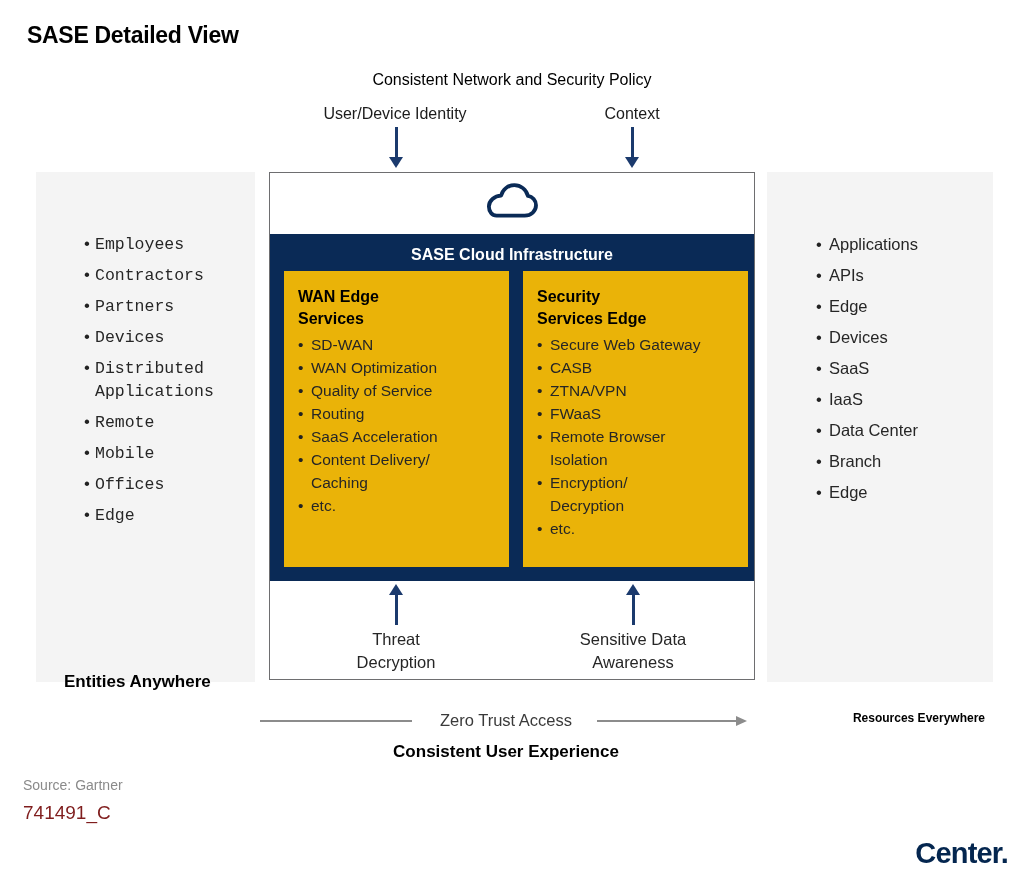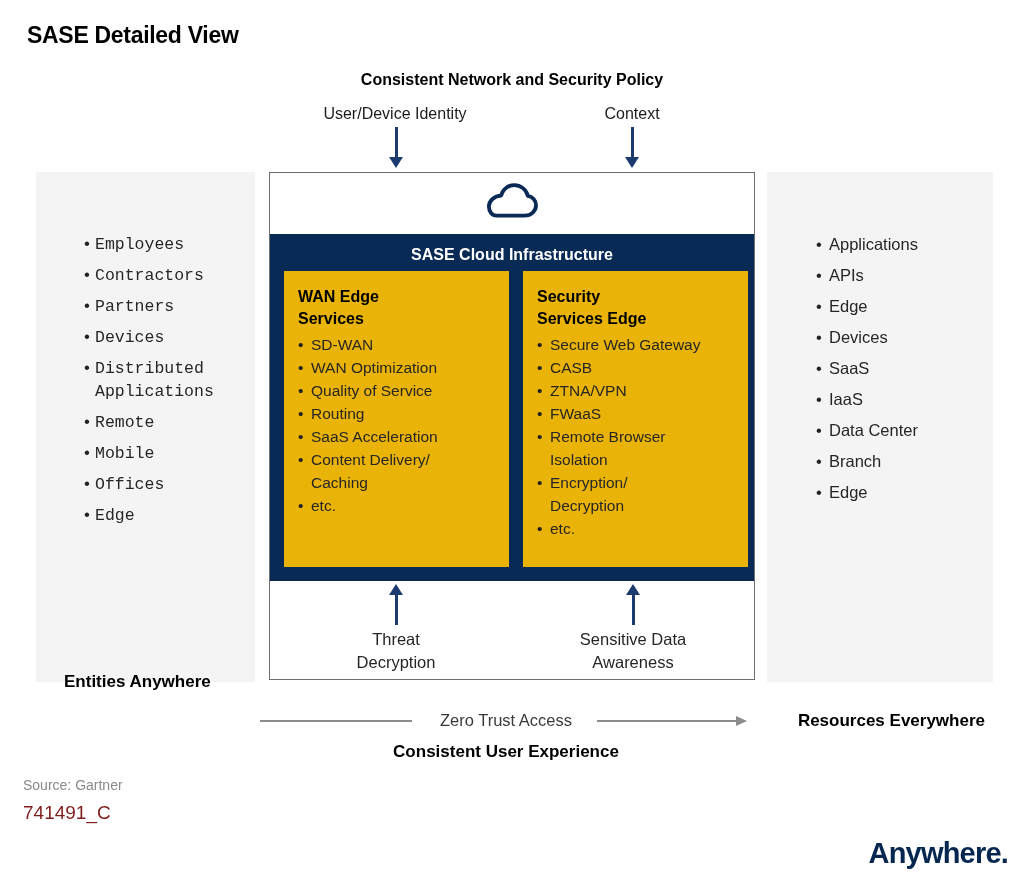--- a/index.html
+++ b/index.html
@@ -9,21 +9,21 @@
     --line-gray:#8c8c8c;
     --ink:#1c1c1c;
     --list-ink:#262626;
   }
   *{margin:0;padding:0;box-sizing:border-box;}
   body{background:#ffffff;font-family:"Liberation Sans","DejaVu Sans",sans-serif;}
   .canvas{position:relative;width:1024px;height:878px;background:#ffffff;overflow:hidden;}
 
   .page-title{position:absolute;left:27px;top:22px;font-size:23px;font-weight:800;letter-spacing:-0.3px;color:#000000;}
 
-  .policy-label{position:absolute;left:269px;top:71px;width:486px;text-align:center;font-size:16px;font-weight:700;color:#000;}
+  .policy-label{position:absolute;left:269px;top:71px;width:486px;text-align:center;font-size:16px;font-weight:400;color:#000;}
   .id-label,.ctx-label{position:absolute;top:105px;transform:translateX(-50%);font-size:16px;color:var(--ink);white-space:nowrap;}
   .id-label{left:395px;}
   .ctx-label{left:632px;}
 
   
   .varrow{position:absolute;width:14px;height:41px;}
   .varrow .shaft{position:absolute;left:5.5px;width:3px;background:var(--arrow-navy);}
   .varrow .head{position:absolute;left:0;width:0;height:0;border-left:7px solid transparent;border-right:7px solid transparent;}
   .varrow.down .shaft{top:0;height:31px;}
   .varrow.down .head{top:30px;border-top:11px solid var(--arrow-navy);}
@@ -50,21 +50,21 @@
   .svc-box.sse{left:253px;}
   .svc-title{font-size:16px;font-weight:700;line-height:21.5px;color:#000;white-space:pre-line;margin-bottom:4px;}
   .svc-box ul{list-style:none;}
   .svc-box li{position:relative;padding-left:13px;font-size:15.5px;line-height:23px;color:var(--list-ink);white-space:pre-line;}
   .svc-box li::before{content:"\2022";position:absolute;left:0;top:0;color:#222;}
 
   .bottom-input-label{position:absolute;transform:translateX(-50%);width:180px;text-align:center;font-size:16.5px;line-height:23px;color:var(--list-ink);white-space:pre-line;}
 
   
   .entities-label{position:absolute;left:64px;top:672px;font-size:17px;font-weight:800;color:#000;white-space:nowrap;}
-  .resources-label{position:absolute;right:39px;top:711px;font-size:17px;font-weight:800;color:#000;white-space:nowrap;}
+  .resources-label{position:absolute;right:39px;top:711px;font-size:12px;font-weight:800;color:#000;white-space:nowrap;}
   .zta-label{position:absolute;left:506px;top:711px;transform:translateX(-50%);font-size:16.5px;color:#3a3a3a;white-space:nowrap;}
   .hline{position:absolute;top:720px;height:2px;background:var(--line-gray);}
   .hline.seg1{left:260px;width:152px;}
   .hline.seg2{left:597px;width:140px;}
   .hline.arrowed::after{content:"";position:absolute;right:-10px;top:-4px;width:0;height:0;border-left:11px solid var(--line-gray);border-top:5px solid transparent;border-bottom:5px solid transparent;}
   .experience-label{position:absolute;left:506px;top:742px;transform:translateX(-50%);font-size:17px;font-weight:800;color:#000;white-space:nowrap;}
 
   .source-note{position:absolute;left:23px;top:777px;font-size:14px;color:#8a8a8a;}
   .doc-id{position:absolute;left:23px;top:802px;font-size:19px;color:#7f1d1d;}
   .gartner-logo{position:absolute;right:16px;top:837px;font-size:29px;font-weight:800;letter-spacing:-0.8px;color:#04264f;}
@@ -177,15 +177,15 @@
 
   <div class="entities-label">Entities Anywhere</div>
   <div class="hline seg1"></div>
   <div class="zta-label">Zero Trust Access</div>
   <div class="hline seg2 arrowed"></div>
   <div class="resources-label">Resources Everywhere</div>
   <div class="experience-label">Consistent User Experience</div>
 
   <div class="source-note">Source: Gartner</div>
   <div class="doc-id">741491_C</div>
-  <div class="gartner-logo">Anywhere.</div>
+  <div class="gartner-logo">Center.</div>
 
 </div>
 
 </body></html>

